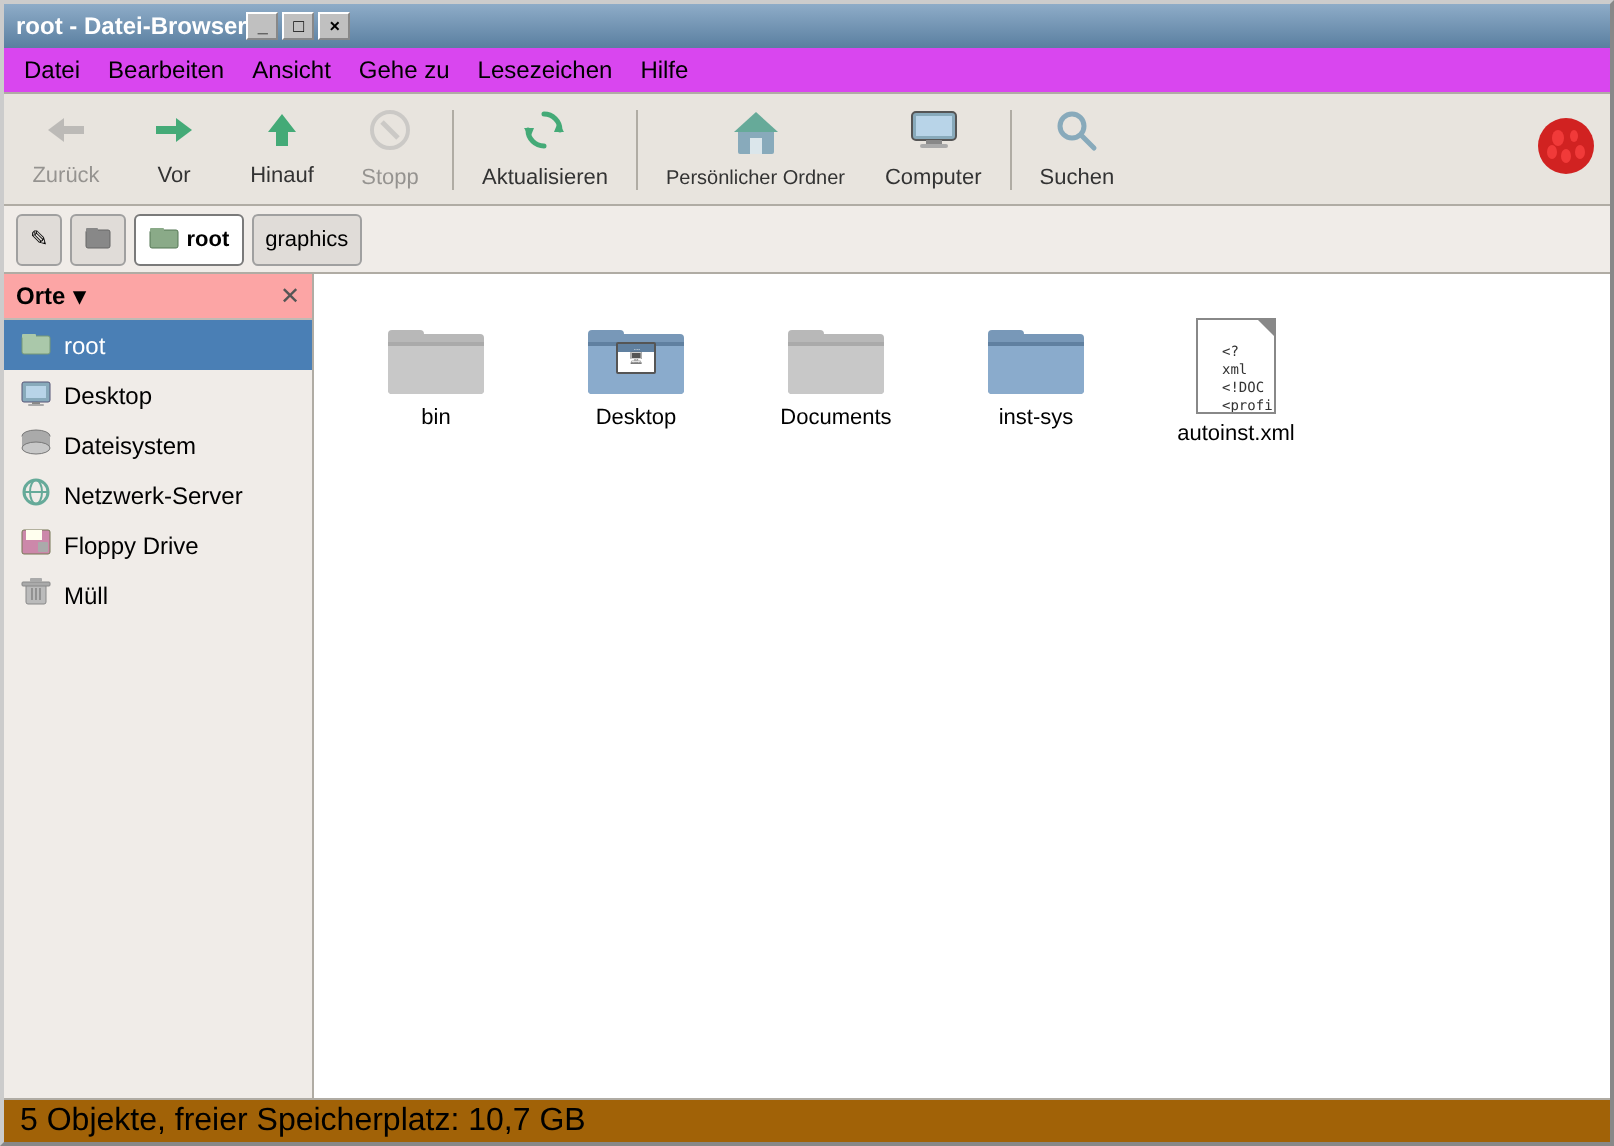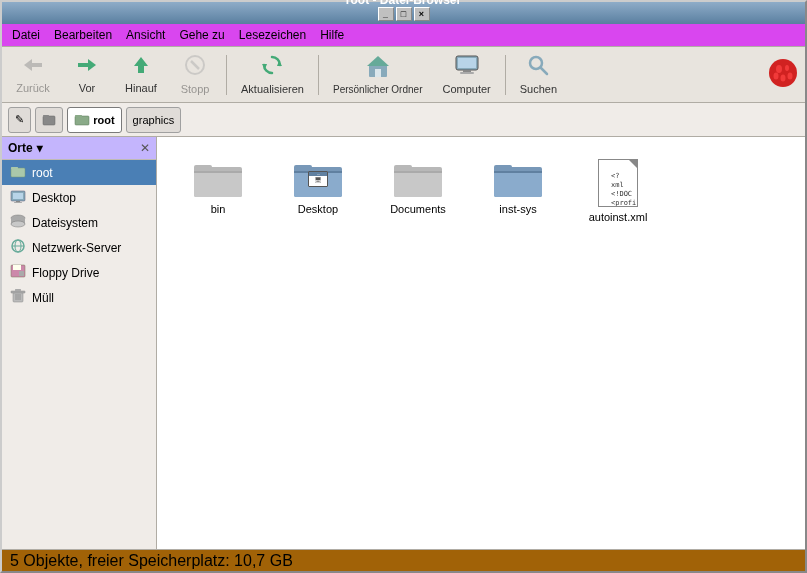--- a/index.html
+++ b/index.html
@@ -20,25 +20,24 @@
       display: flex;
       flex-direction: column;
       background: #efebe7;
     }
     .titlebar {
       background: linear-gradient(to bottom, #8eacc8, #5a7fa0);
       color: white;
       padding: 3px 6px;
       display: flex;
       align-items: center;
-      justify-content: flex-end;
+      justify-content: flex-start;
       font-size: 12px;
       font-weight: bold;
       height: 22px;
-      flex-direction: column;
     }
     .titlebar-buttons { display: flex; gap: 2px; }
     .titlebar-btn {
       width: 16px; height: 14px;
       background: #c0c0c0;
       border: 1px solid #888;
       border-top-color: #fff;
       border-left-color: #fff;
       display: flex; align-items: center; justify-content: center;
       font-size: 9px; cursor: pointer; color: #000;
@@ -126,21 +125,21 @@
       border-right: 1px solid #b0aca4;
       display: flex;
       flex-direction: column;
       overflow: hidden;
     }
     .sidebar-header {
       display: flex;
       align-items: center;
       justify-content: space-between;
       padding: 4px 6px;
-      background: #c4b5fd;
+      background: #fca5a5;
       border-bottom: 1px solid #c0bab4;
     }
     .sidebar-header-label {
       display: flex; align-items: center; gap: 4px;
       font-size: 12px; font-weight: bold; cursor: pointer;
     }
     .sidebar-close {
       font-size: 12px; cursor: pointer; color: #555;
     }
     .sidebar-items { overflow-y: auto; }

